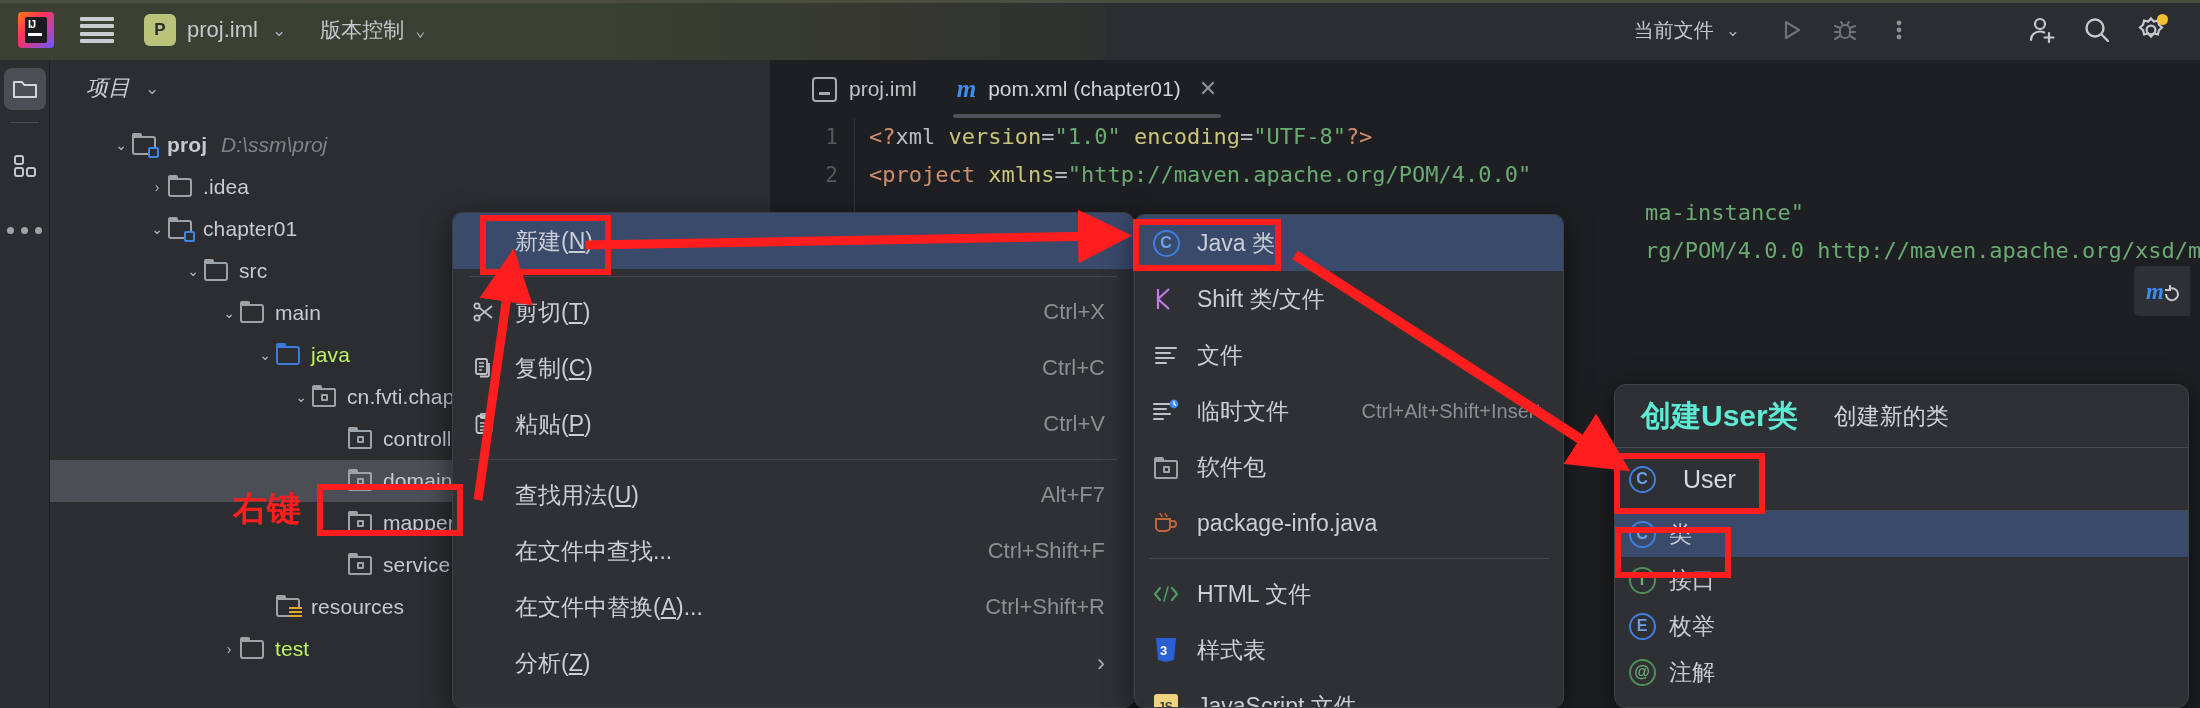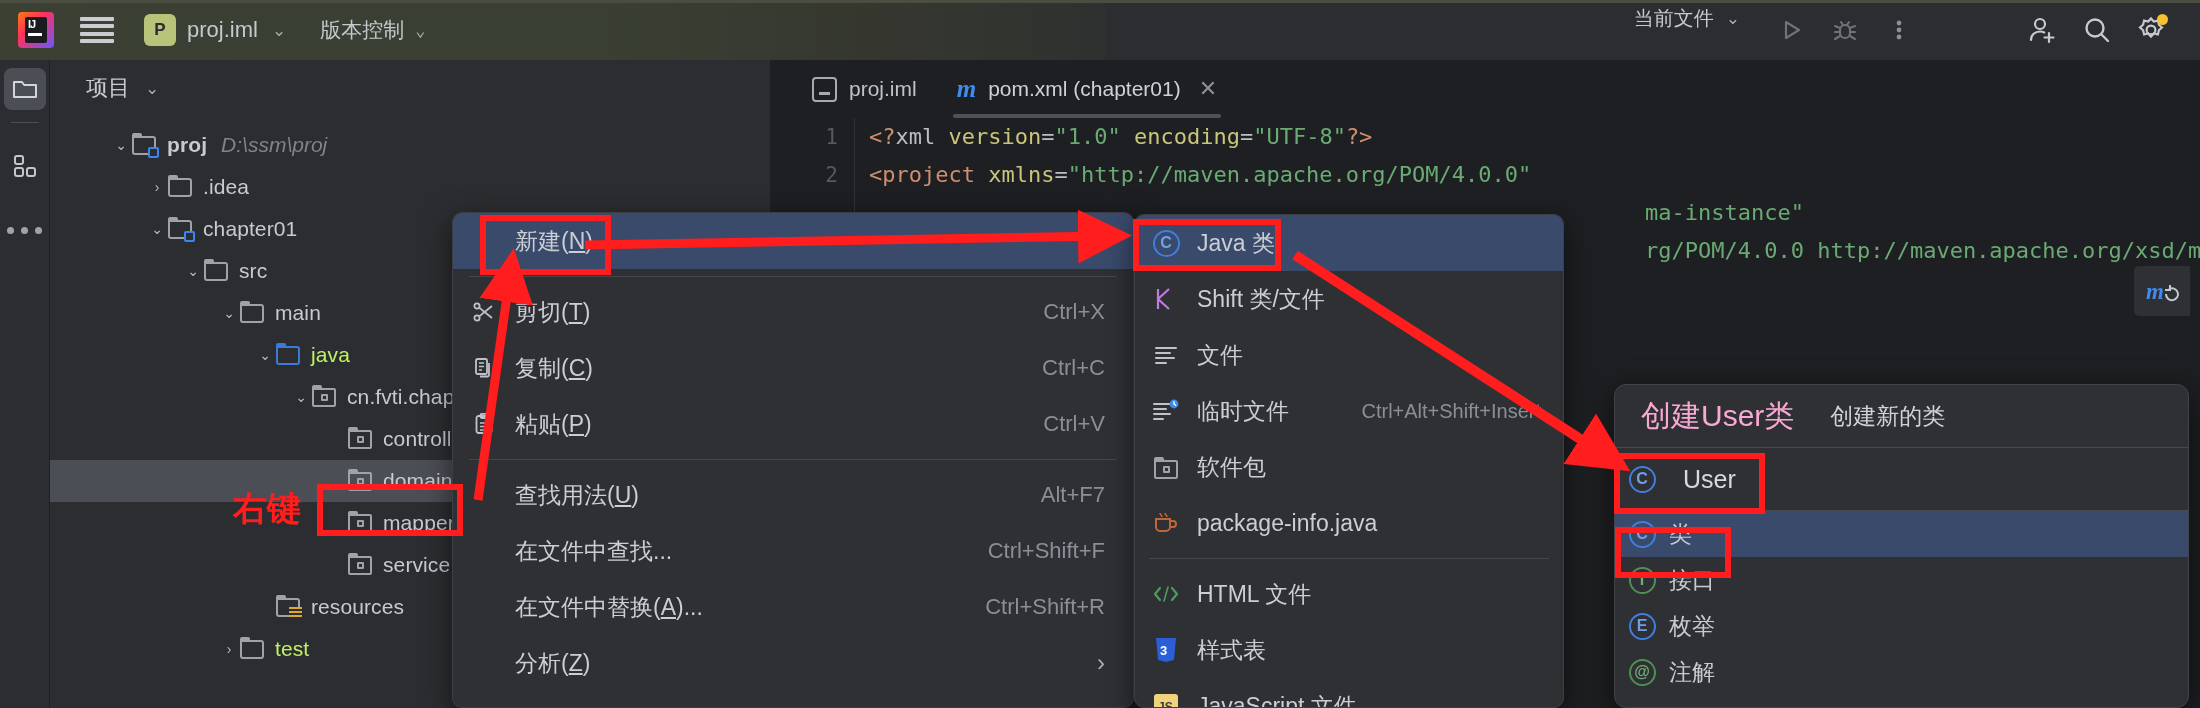--- a/index.html
+++ b/index.html
@@ -34,42 +34,42 @@
   .proj-chip {
     margin-left: 30px; display:flex; align-items:center; gap:11px; cursor:pointer;
   }
   .proj-badge {
     width:32px; height:32px; border-radius:6px; background:#b9c37a; color:#2b2d30;
     font-size:17px; font-weight:bold; display:flex; align-items:center; justify-content:center;
   }
   .proj-name { color:#c5c9ce; font-size:22px; }
   .caret { color:#a8acb3; font-size:17px; margin-left:3px;}
   .vcs { margin-left: 34px; color:#c5c9ce; font-size:21px; display:flex; align-items:center; gap:8px; cursor:pointer;font-family:Liberation Mono, monospace;}
-  .tb-right { margin-left:auto; display:flex; align-items:flex-start; gap:0; padding-right:22px; }
+  .tb-right { margin-left:auto; display:flex; align-items:center; gap:0; padding-right:22px; }
   .runcfg { color:#c5c9ce; font-size:20px; display:flex; align-items:center; gap:9px; cursor:pointer; margin-right:24px;}
   .tb-icon { width:54px; height:50px; display:flex; align-items:center; justify-content:center; cursor:pointer; }
   .tb-icon svg { display:block; }
   .gear-wrap { position:relative; }
   .gear-dot { position:absolute; right:10px; top:9px; width:11px; height:11px; border-radius:50%; background:#f5c033; }
 
   
   .rail {
     position:absolute; left:0; top:60px; width:50px; height:648px; background:#2b2d30;
     border-right:1px solid #1e1f22;
   }
   .rail-btn { width:42px; height:42px; margin:8px auto 0; border-radius:8px; display:flex; align-items:center; justify-content:center; cursor:pointer;}
   .rail-btn.active { background:#4b4e54; }
   .rail-sep { width:28px; height:1px; background:#4a4d52; margin:12px auto 0; }
   .rail-dots { margin-top:40px; display:flex; gap:7px; justify-content:center; cursor:pointer;}
   .rail-dots i { width:7px; height:7px; border-radius:50%; background:#9fa3ab; display:block;}
 
   
   .projpanel { position:absolute; left:50px; top:60px; width:720px; height:648px; background:#2b2d30; }
   .projpanel-header { height:56px; display:flex; align-items:center; padding-left:36px; gap:12px; }
-  .projpanel-title { color:#c8ccd2; font-size:22px; }
+  .projpanel-title { color:#c8ccd2; font-size:22px;font-style:italic; }
   .tree { margin-top:8px; font-size:21px; color:#c7cbd1; }
   .trow { height:42px; display:flex; align-items:center; position:relative; cursor:pointer; white-space:nowrap; }
   .trow.sel { background:#4b4e54; }
   .arrow { width:22px; display:inline-block; color:#b7bbc2; font-size:14px; text-align:center; flex:0 0 auto;}
   .arrow.blank { color:transparent; }
   .ic { width:26px; height:22px; flex:0 0 auto; margin-right:9px; position:relative; }
   .tlabel { letter-spacing:0.1px; }
   .tlabel.b { font-weight:bold; }
   .tpath { color:#7f848c; margin-left:14px;font-style:italic; }
   .tlabel.blue { color:#bef264; }
@@ -136,21 +136,21 @@
   .sub-key { margin-left:auto; color:#8a8f97; font-size:20px; padding-right:22px; }
   .sub-sep { height:1px; background:#44474c; margin:7px 14px; }
 
   
   .ncls {
     position:absolute; left:1614px; top:384px; width:575px; height:324px;
     background:#2e3034; border-radius:12px; border:1px solid #404349;
     box-shadow:0 8px 30px rgba(0,0,0,.6); overflow:hidden; z-index:50;
   }
   .ncls-head { height:62px; display:flex; align-items:center; }
-  .ncls-anno { color:#f9a8d4; font-size:30px; font-weight:normal; padding-left:26px; letter-spacing:0px;}
+  .ncls-anno { color:#5eead4; font-size:30px; font-weight:bold; padding-left:26px; letter-spacing:0px;}
   .ncls-title { color:#cfd3d9; font-size:23px; margin-left:36px; }
   .ncls-input { height:64px; border-top:1px solid #474a50; border-bottom:1px solid #474a50; display:flex; align-items:center; }
   .ncls-input .val { color:#d6dade; font-size:25px; margin-left:14px; }
   .ncls-row { height:46px; display:flex; align-items:center; color:#c7cbd1; font-size:23px; cursor:pointer;}
   .ncls-row.hl { background:#3a4a6b; }
   .ncls-ic { width:54px; display:flex; align-items:center; justify-content:center; flex:0 0 auto;}
 
   
   .cir { width:27px; height:27px; border-radius:50%; border:2px solid #3f7fe0; color:#6ea0e8;
          font-size:16px; display:flex; align-items:center; justify-content:center; font-weight:bold;}

